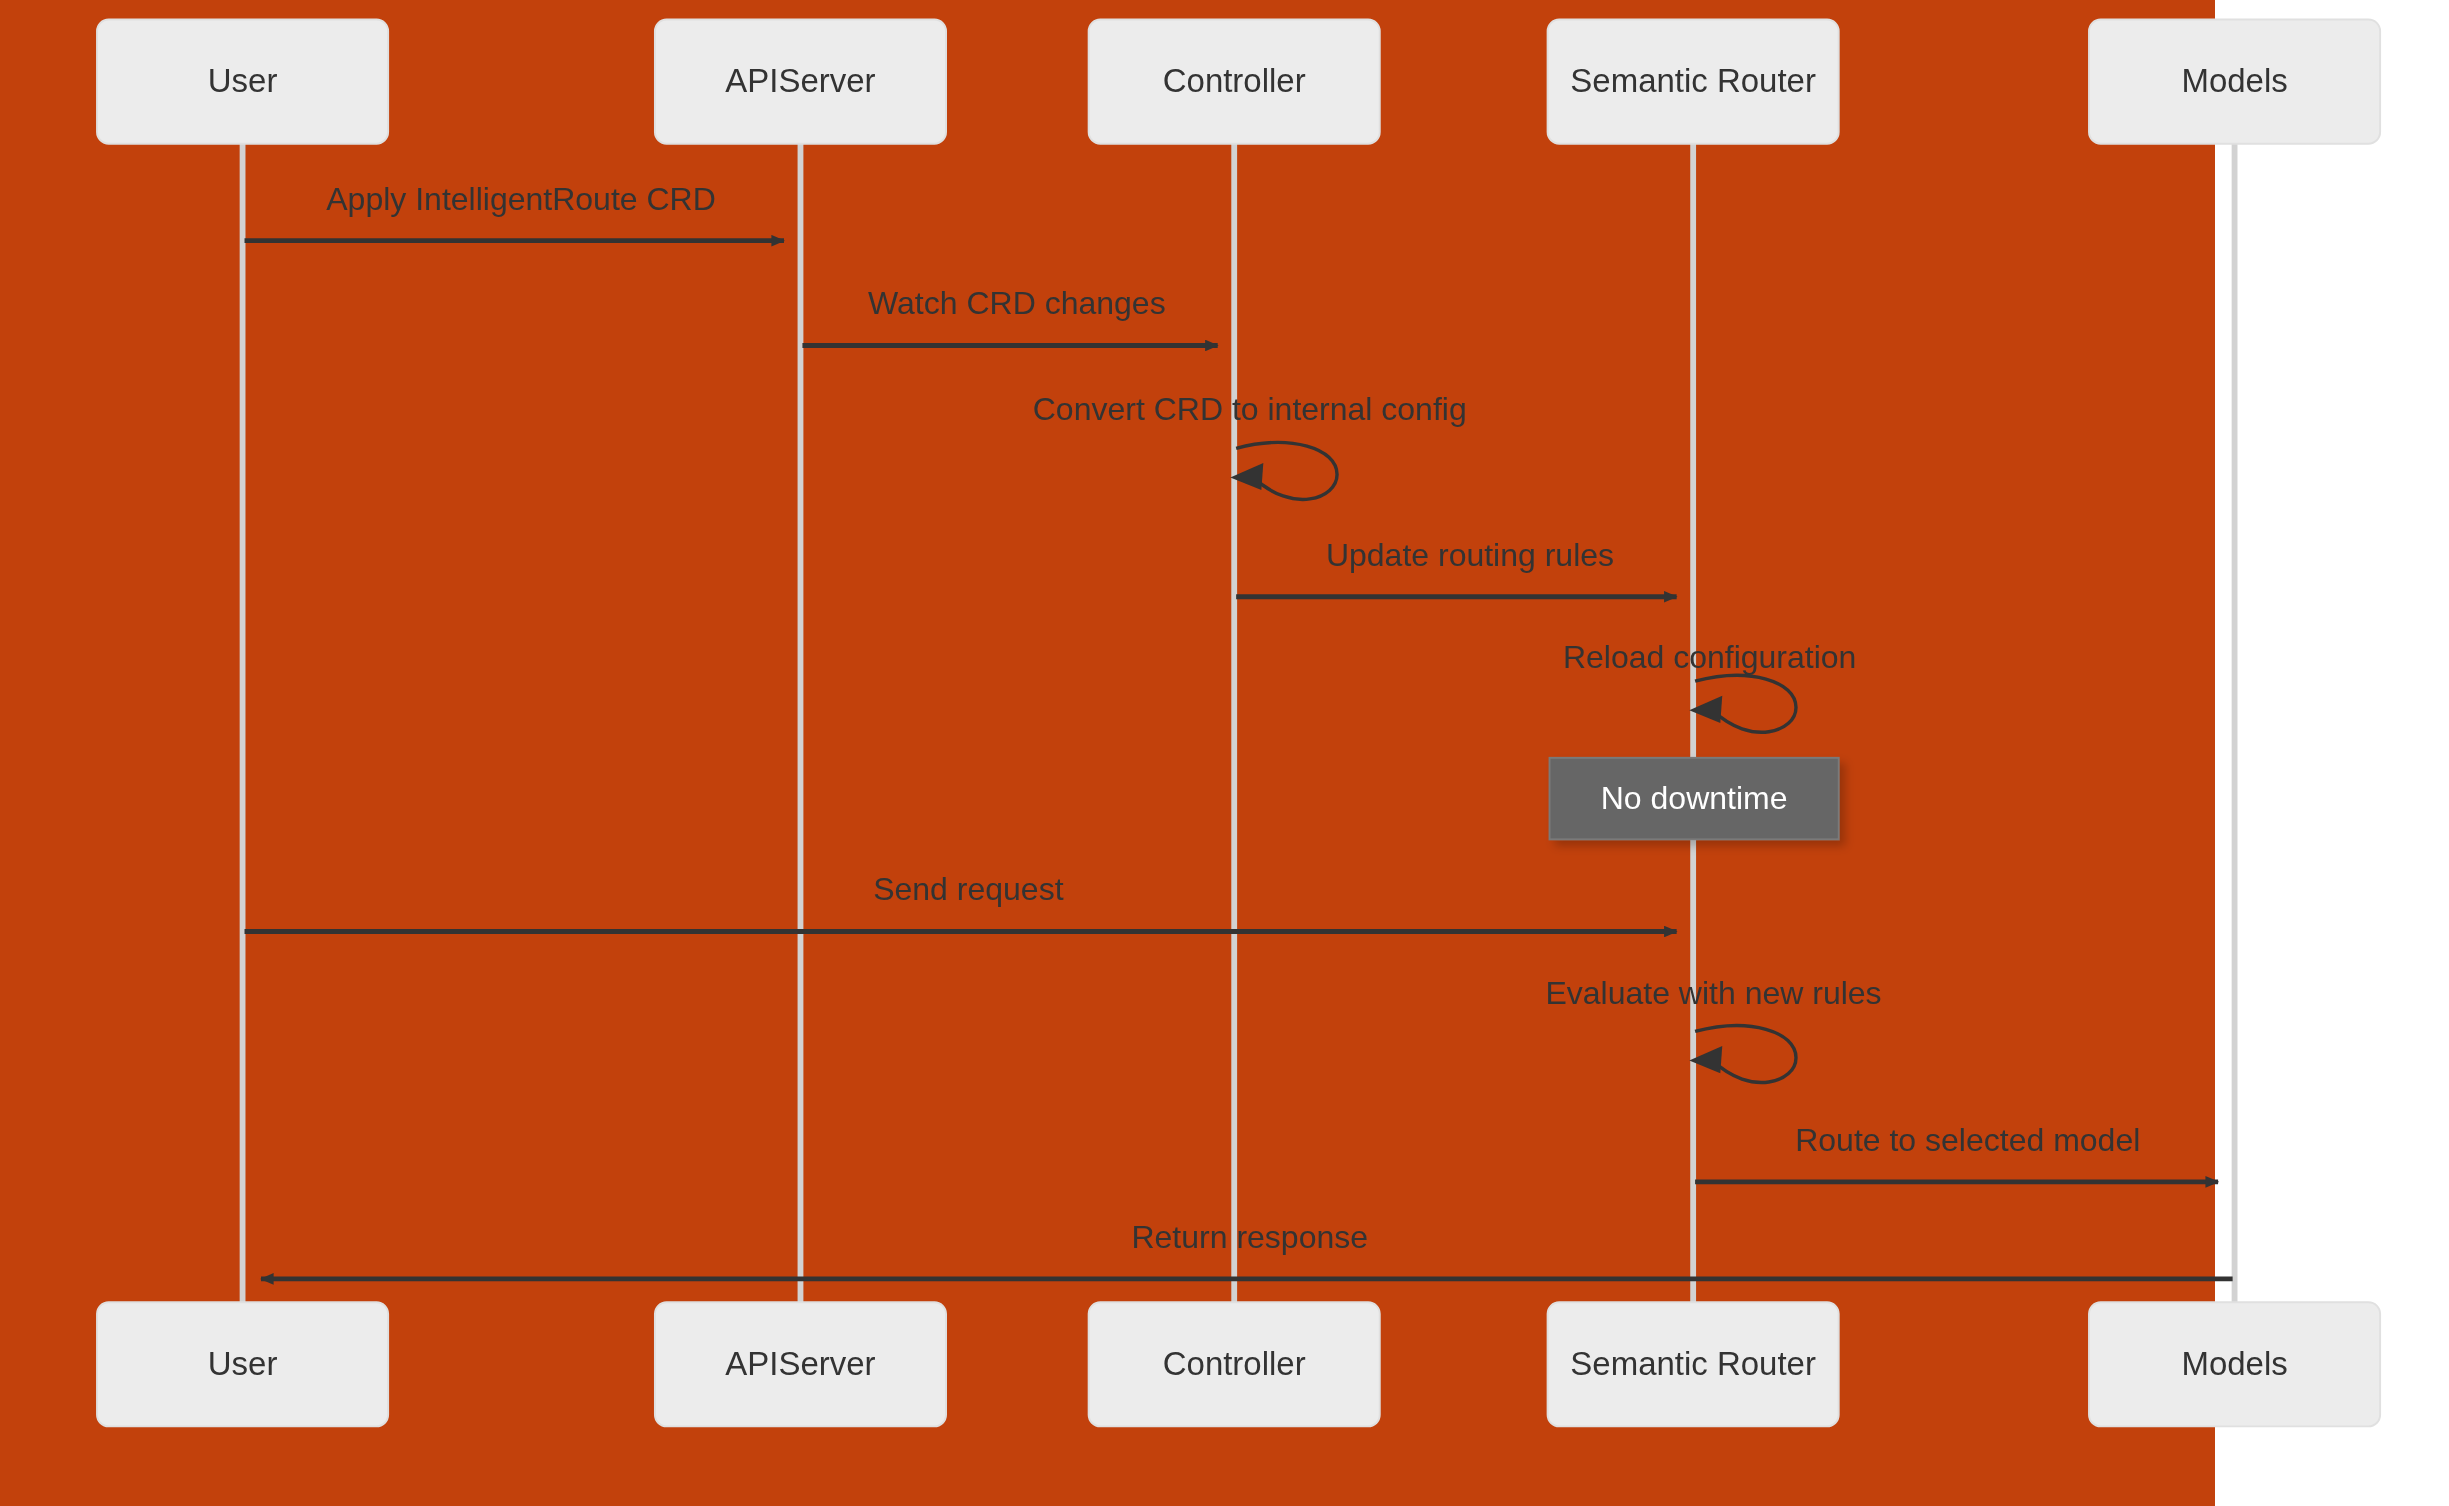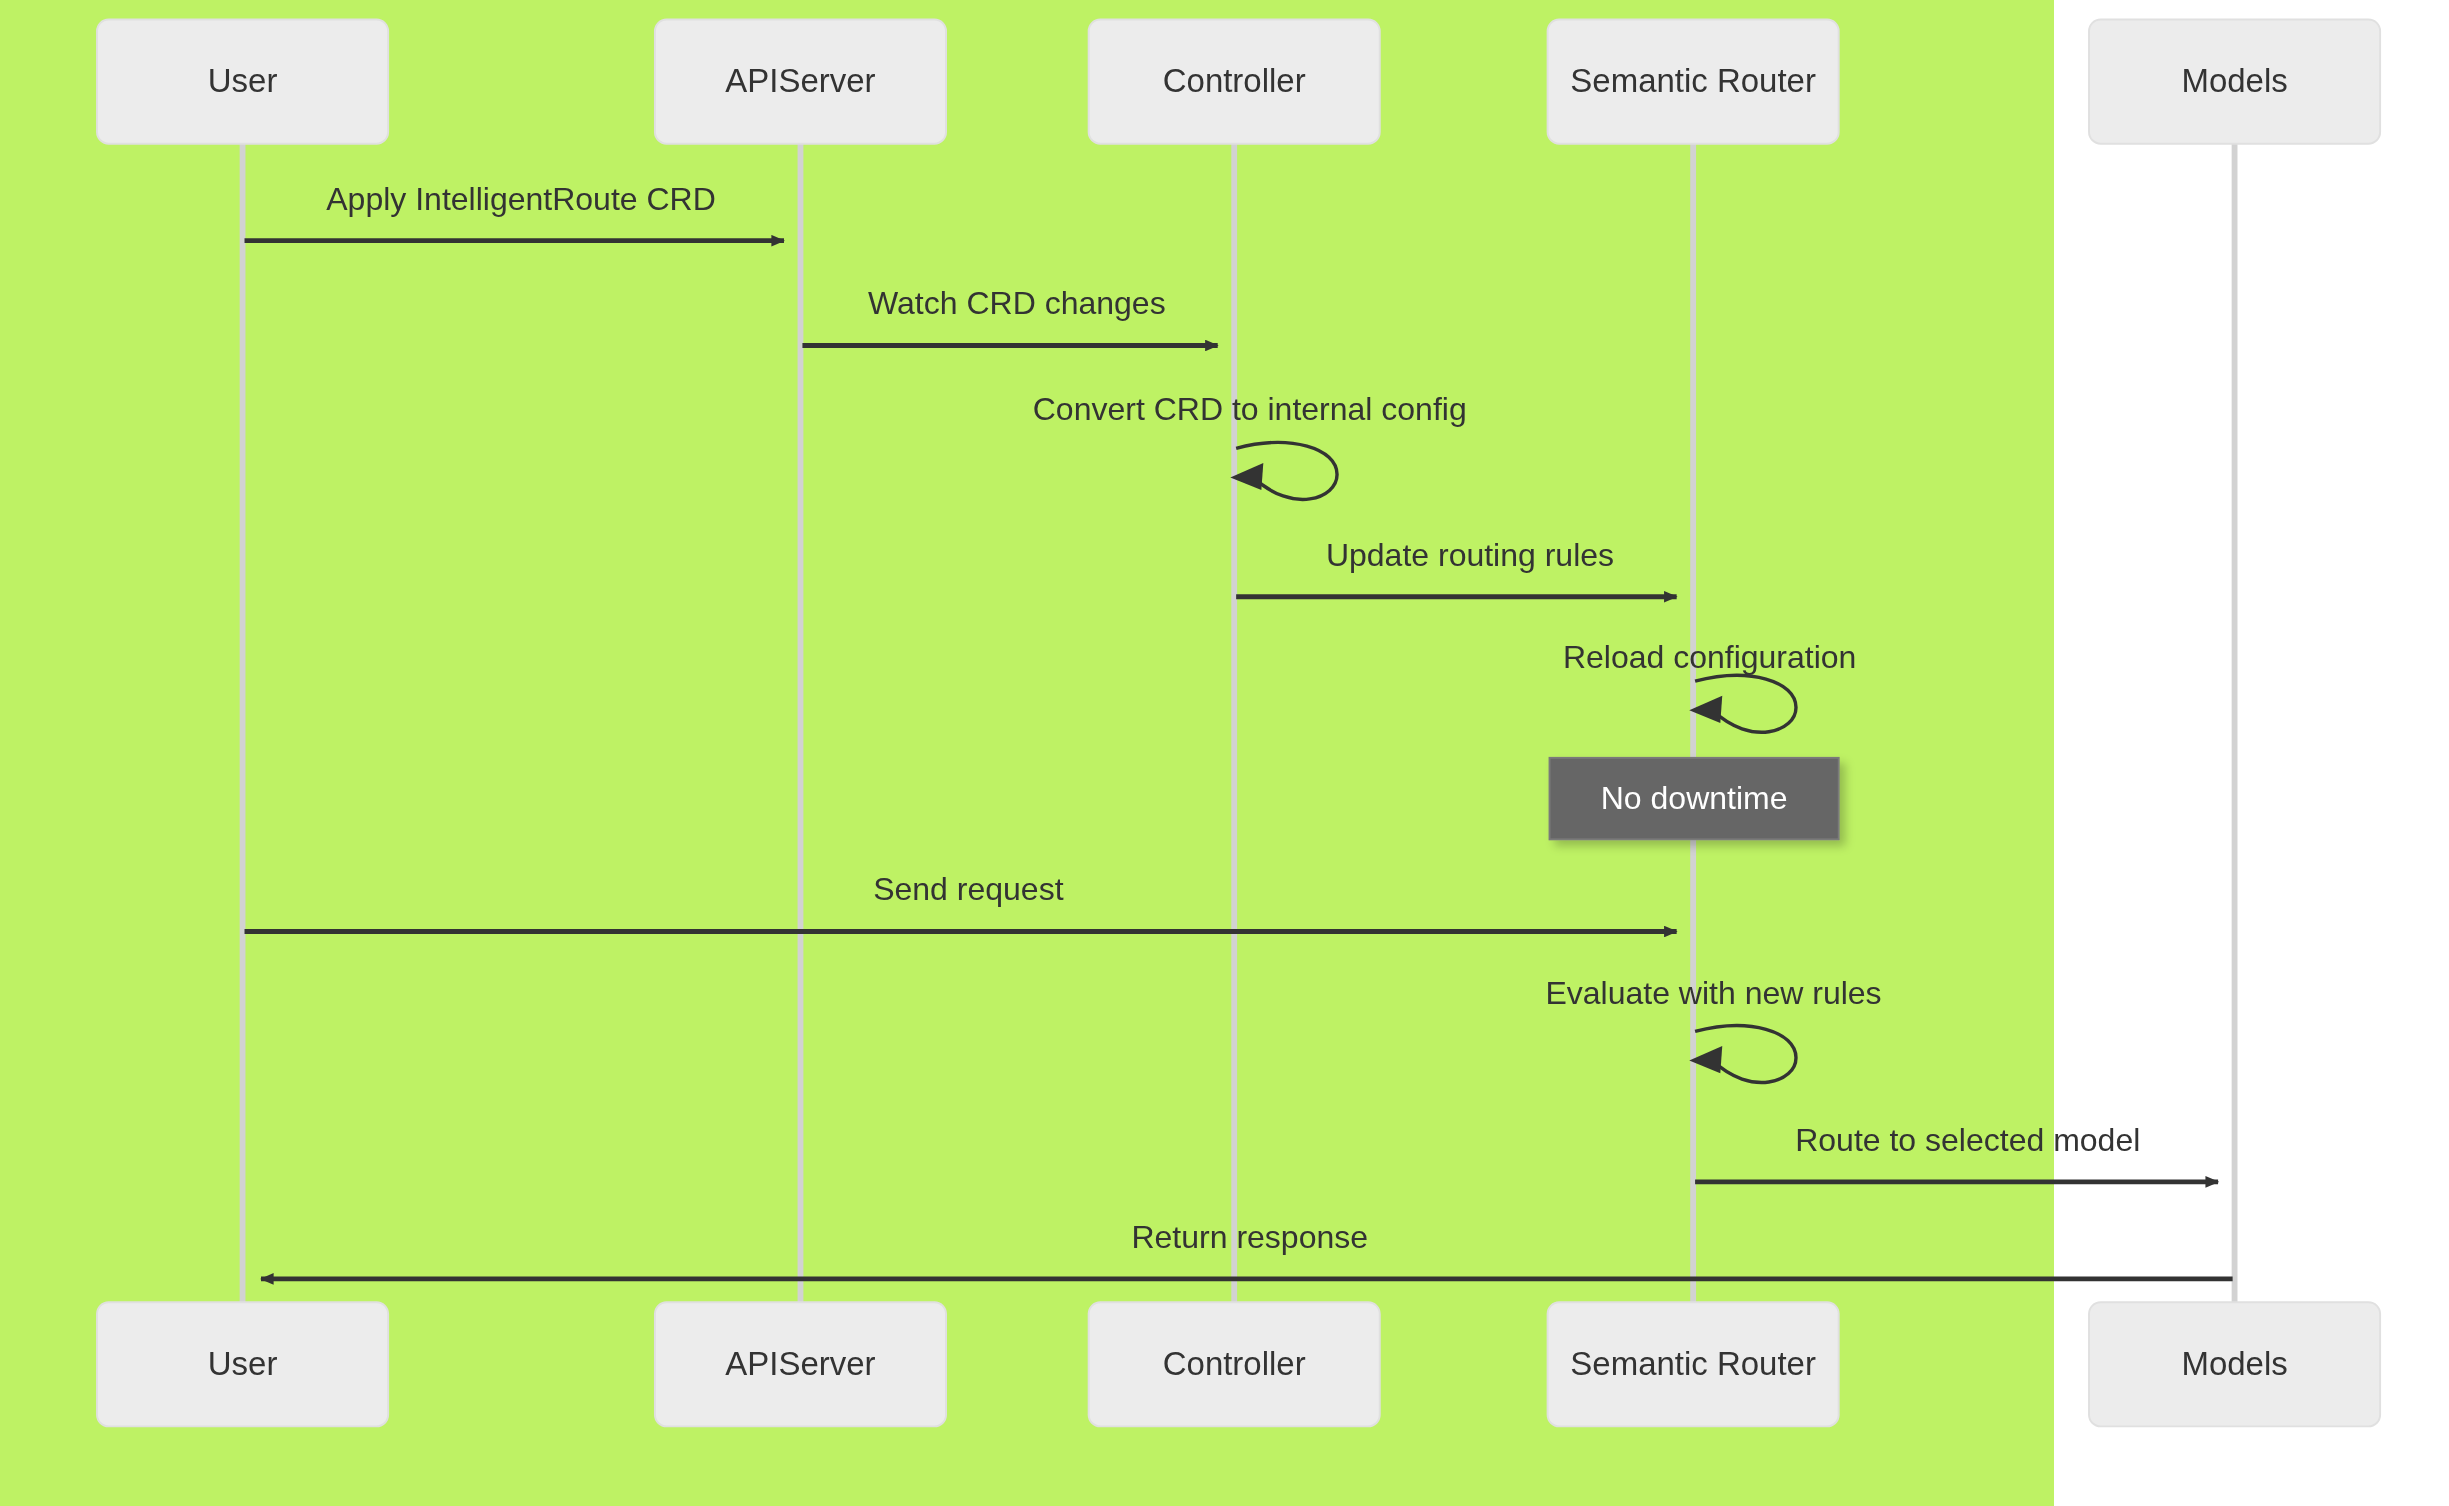--- a/index.html
+++ b/index.html
@@ -8,23 +8,23 @@
     background: #ffffff;
   }
   body {
     width: 2449px;
     height: 1506px;
     overflow: hidden;
     font-family: "Liberation Sans", sans-serif;
   }
   #diagram-root {
     position: relative;
-    width: 2054px;
+    width: 2215px;
     height: 1506px;
-    background: #bef264;
+    background: #c2410c;
     text-decoration: underline;
   }
   svg#sequence-diagram {
     display: block;
     width: 2449px;
     height: 1506px;
   }
   .actor-box {
     fill: #ececec;
     stroke: #e0e0e0;

